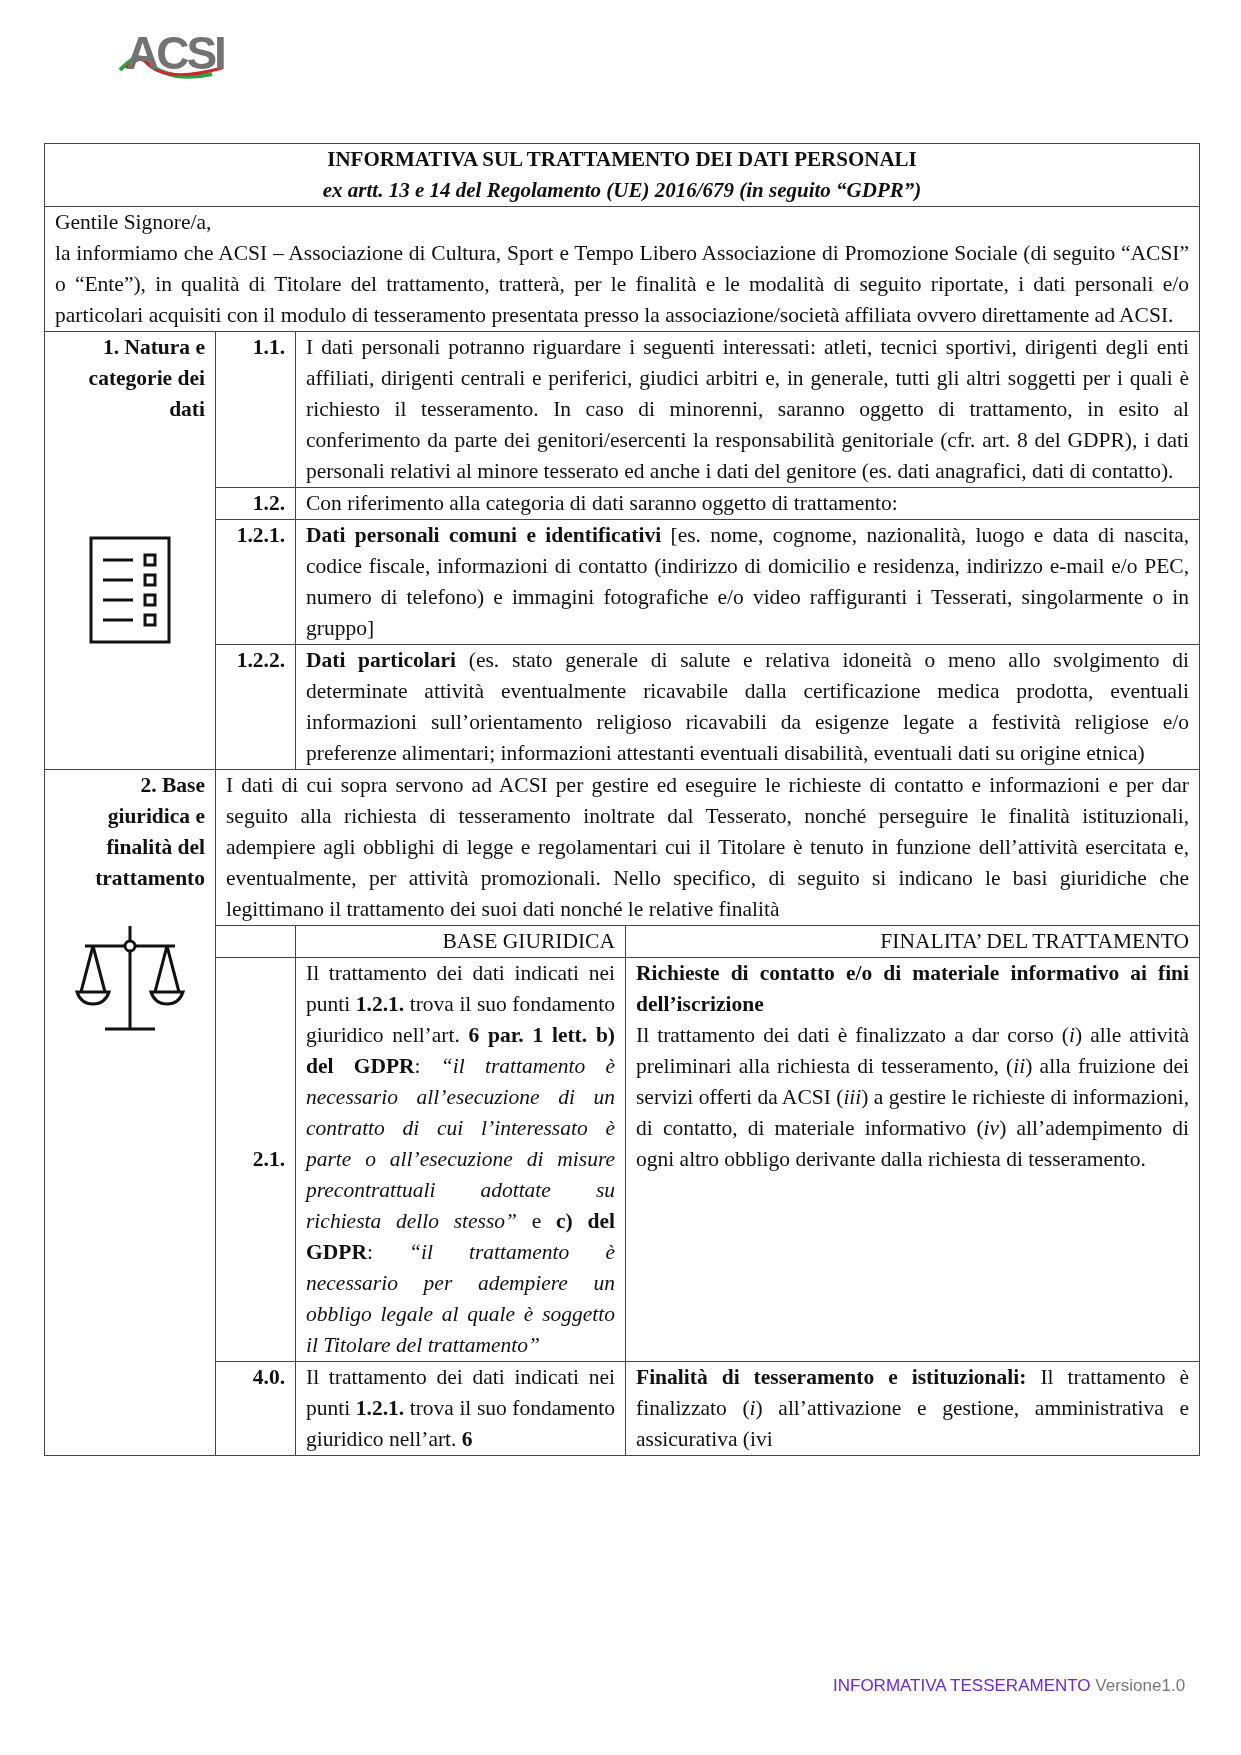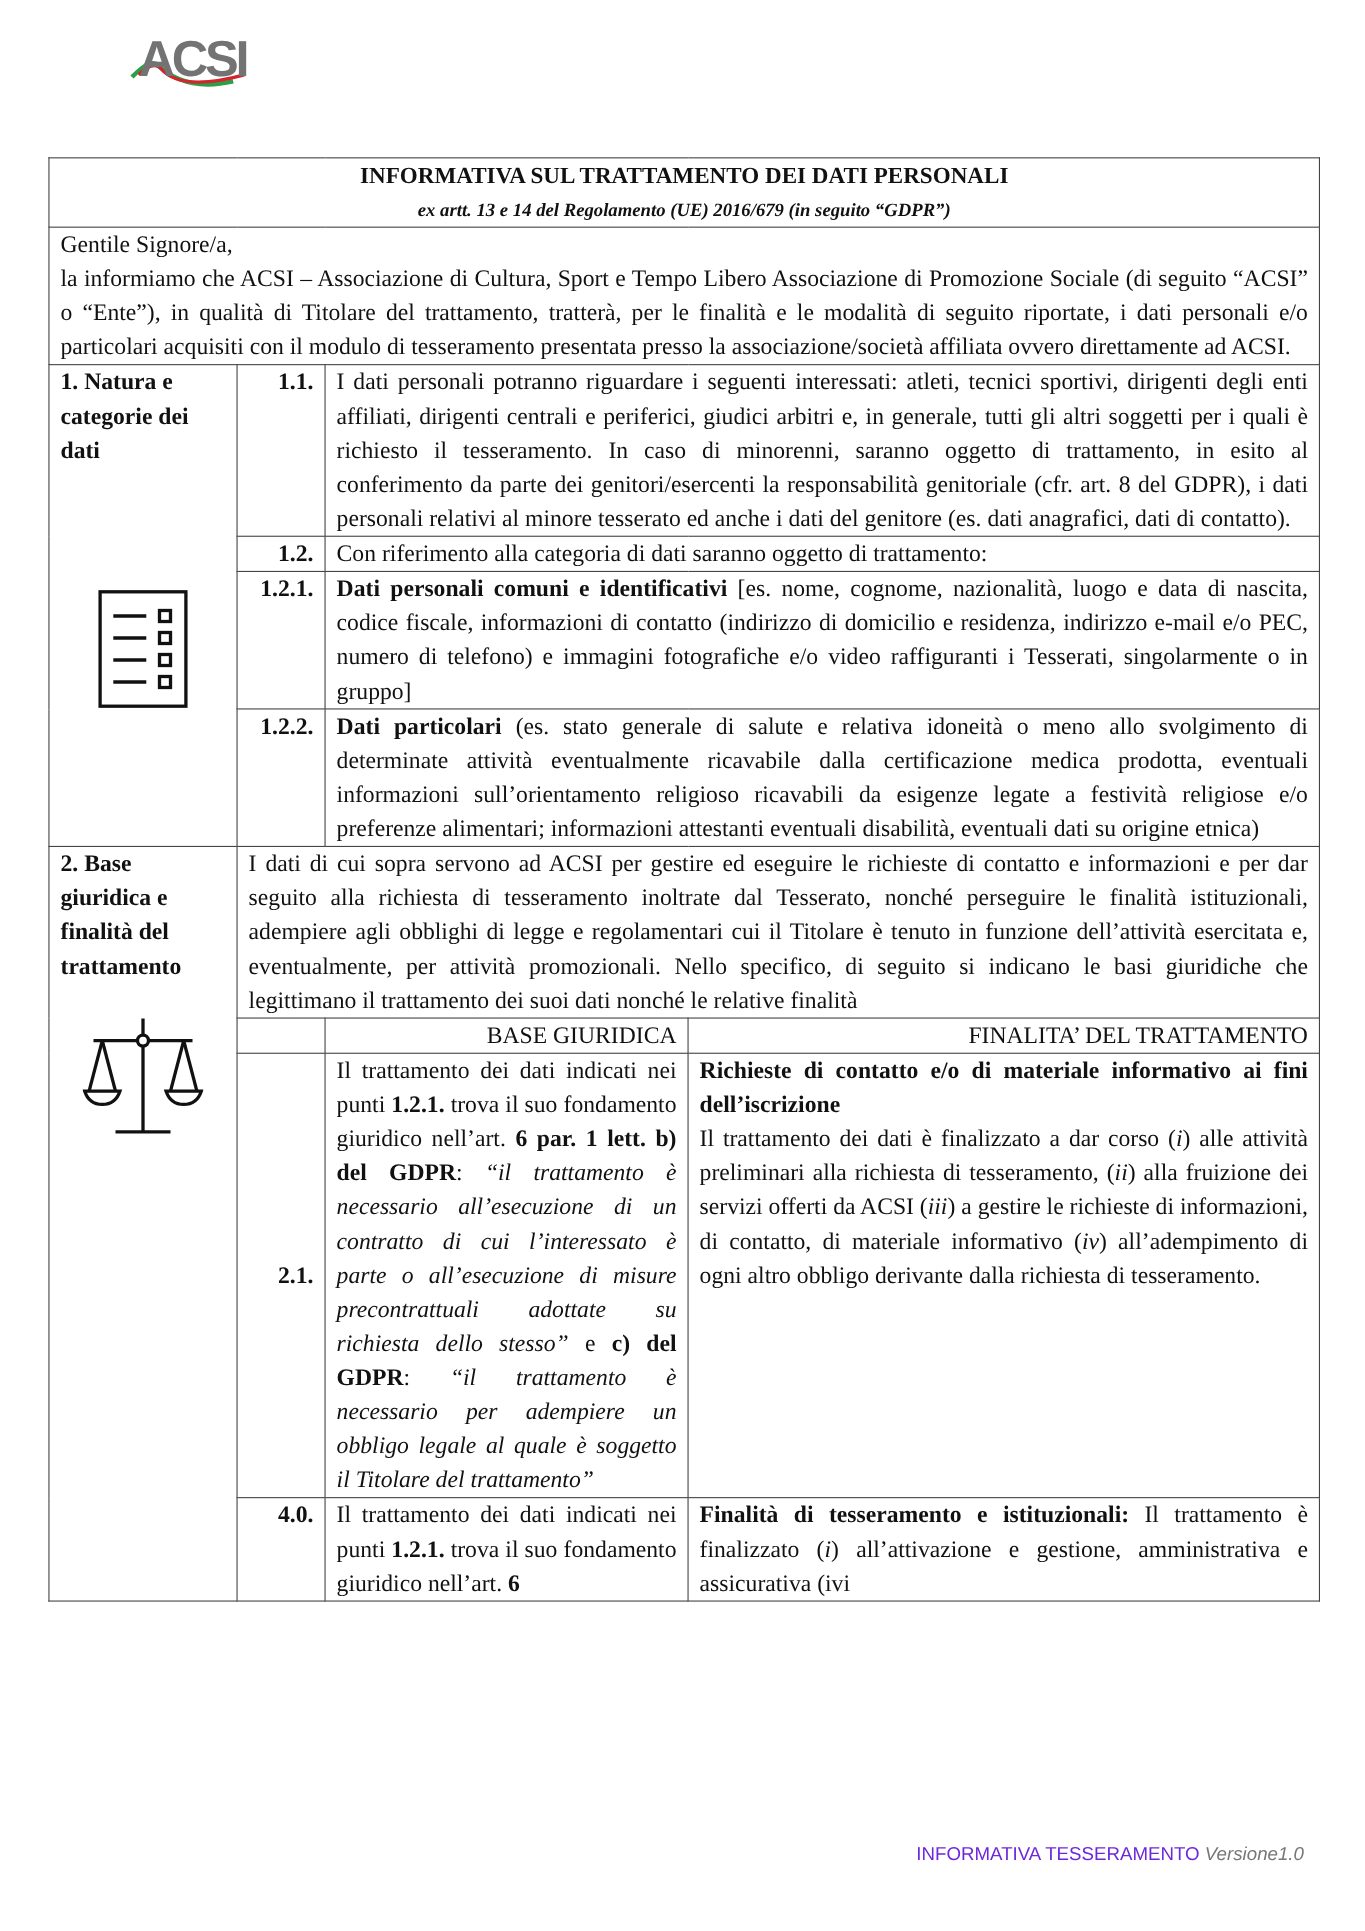--- a/index.html
+++ b/index.html
@@ -8,34 +8,34 @@
   .logo { position: absolute; left: 112px; top: 28px; width: 130px; height: 62px; }
   .logo-text { position: absolute; left: 14px; top: 0; font-family: "Liberation Sans", sans-serif;
                font-weight: bold; font-size: 46px; letter-spacing: -3px; color: #737373; line-height: 50px; }
   .logo svg { position: absolute; left: 0; top: 0; }
 
   table.doc { position: absolute; left: 44px; top: 143px; width: 1155px; border-collapse: collapse;
               font-family: "Liberation Serif", serif; font-size: 21.5px; line-height: 31px; table-layout: fixed; }
   table.doc td { border: 1.3px solid #444; vertical-align: top; padding: 0 10px; margin-top: 40px; }
   .title-cell { text-align: center; }
   .title-main { font-weight: bold; font-size: 21px; }
-  .title-sub { font-style: italic; font-weight: bold; font-size: 17px; }
+  .title-sub { font-style: italic; font-weight: bold; font-size: 21px; }
   .intro { text-align: justify; }
-  .sec-label { text-align: left; font-weight: bold; }
+  .sec-label { text-align: right; font-weight: bold; }
   .num { text-align: right; font-weight: bold; }
   .just { text-align: justify; }
   .b { font-weight: bold; }
   .i { font-style: italic; }
   .hdr { text-align: right; font-weight: normal; }
   .icon-wrap { display: flex; justify-content: center; margin-top: 110px; }
   .icon-wrap2 { display: flex; justify-content: center; margin-top: 30px; }
 
   .footer { position: absolute; left: 833px; top: 1676px; font-family: "Liberation Sans", sans-serif; font-size: 17px; }
   .footer .f1 { color: #6d28d9; }
-  .footer .f2 { color: #777; font-style: italic; }
+  .footer .f2 { color: #777; }
 </style>
 </head>
 <body>
 
 <div class="logo">
   <svg width="130" height="62" viewBox="0 0 130 62">
     <path d="M8 42 C 20 30, 25 28, 30 30 C 40 40, 60 55, 100 46" stroke="#2e9e48" stroke-width="4" fill="none"></path>
     <path d="M14 40 C 24 30, 30 30, 34 34 C 44 46, 66 52, 110 40" stroke="#d0262d" stroke-width="3" fill="none"></path>
   </svg>
   <div class="logo-text">ACSI</div>

